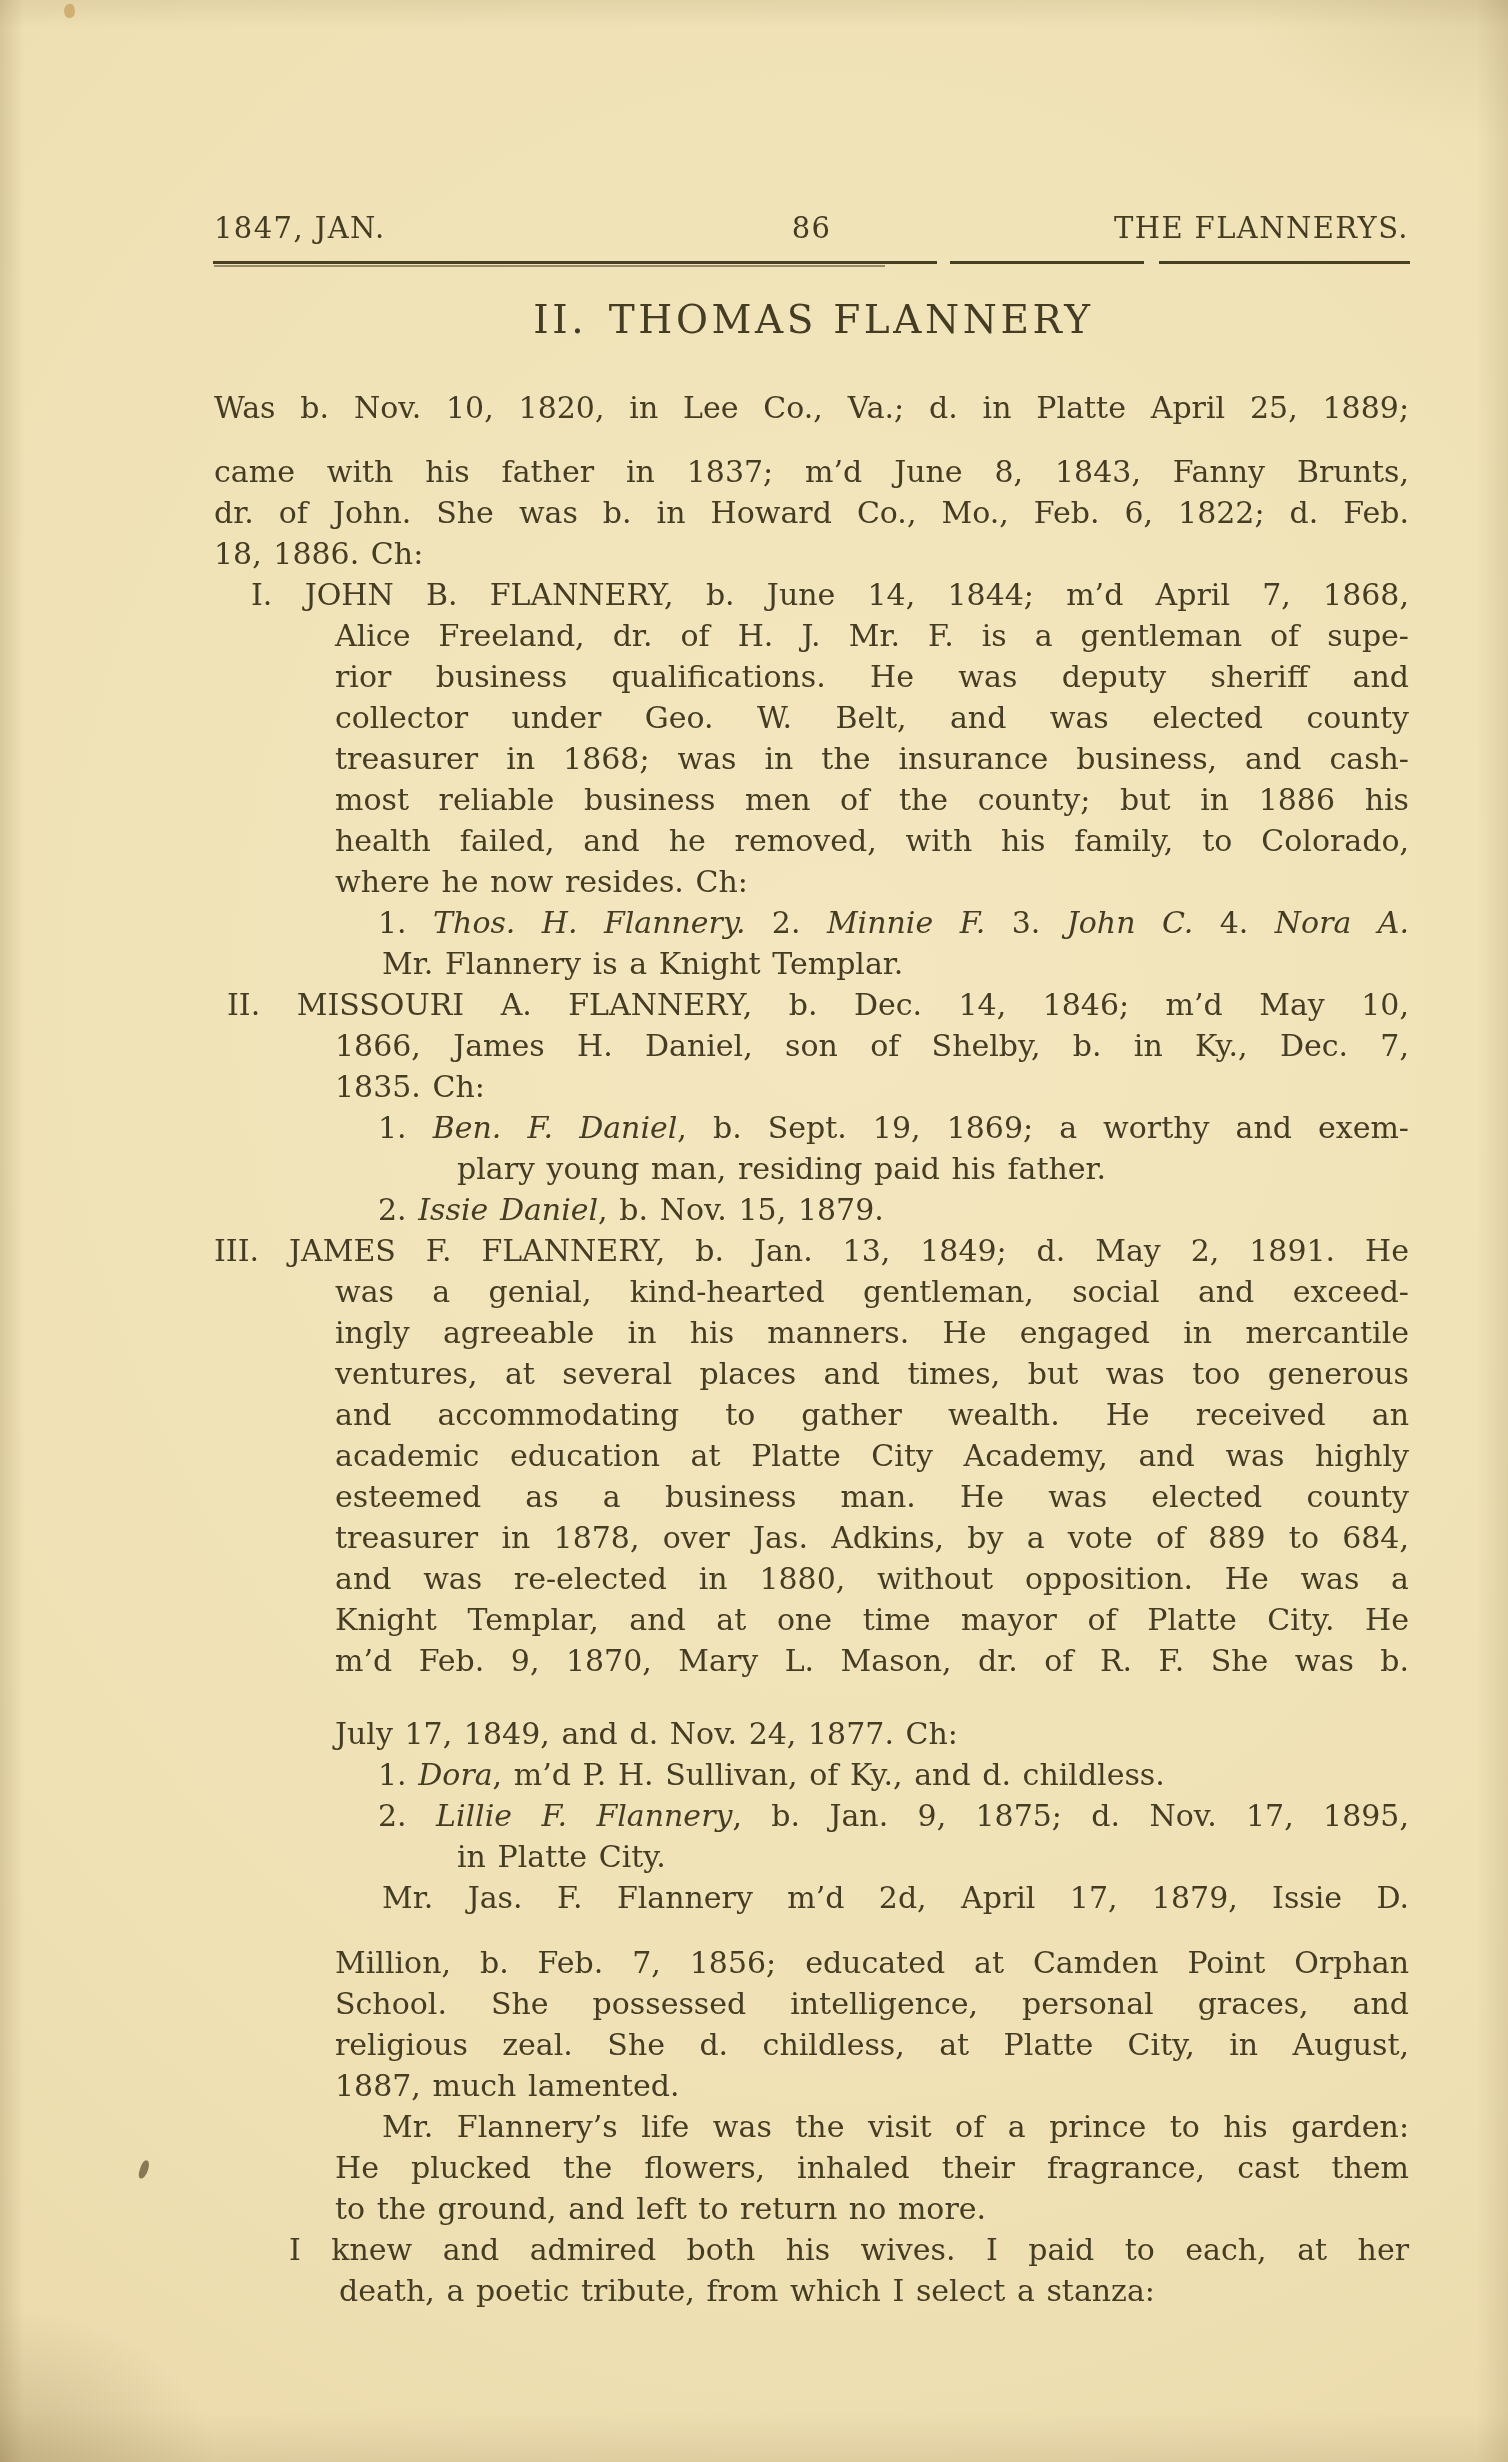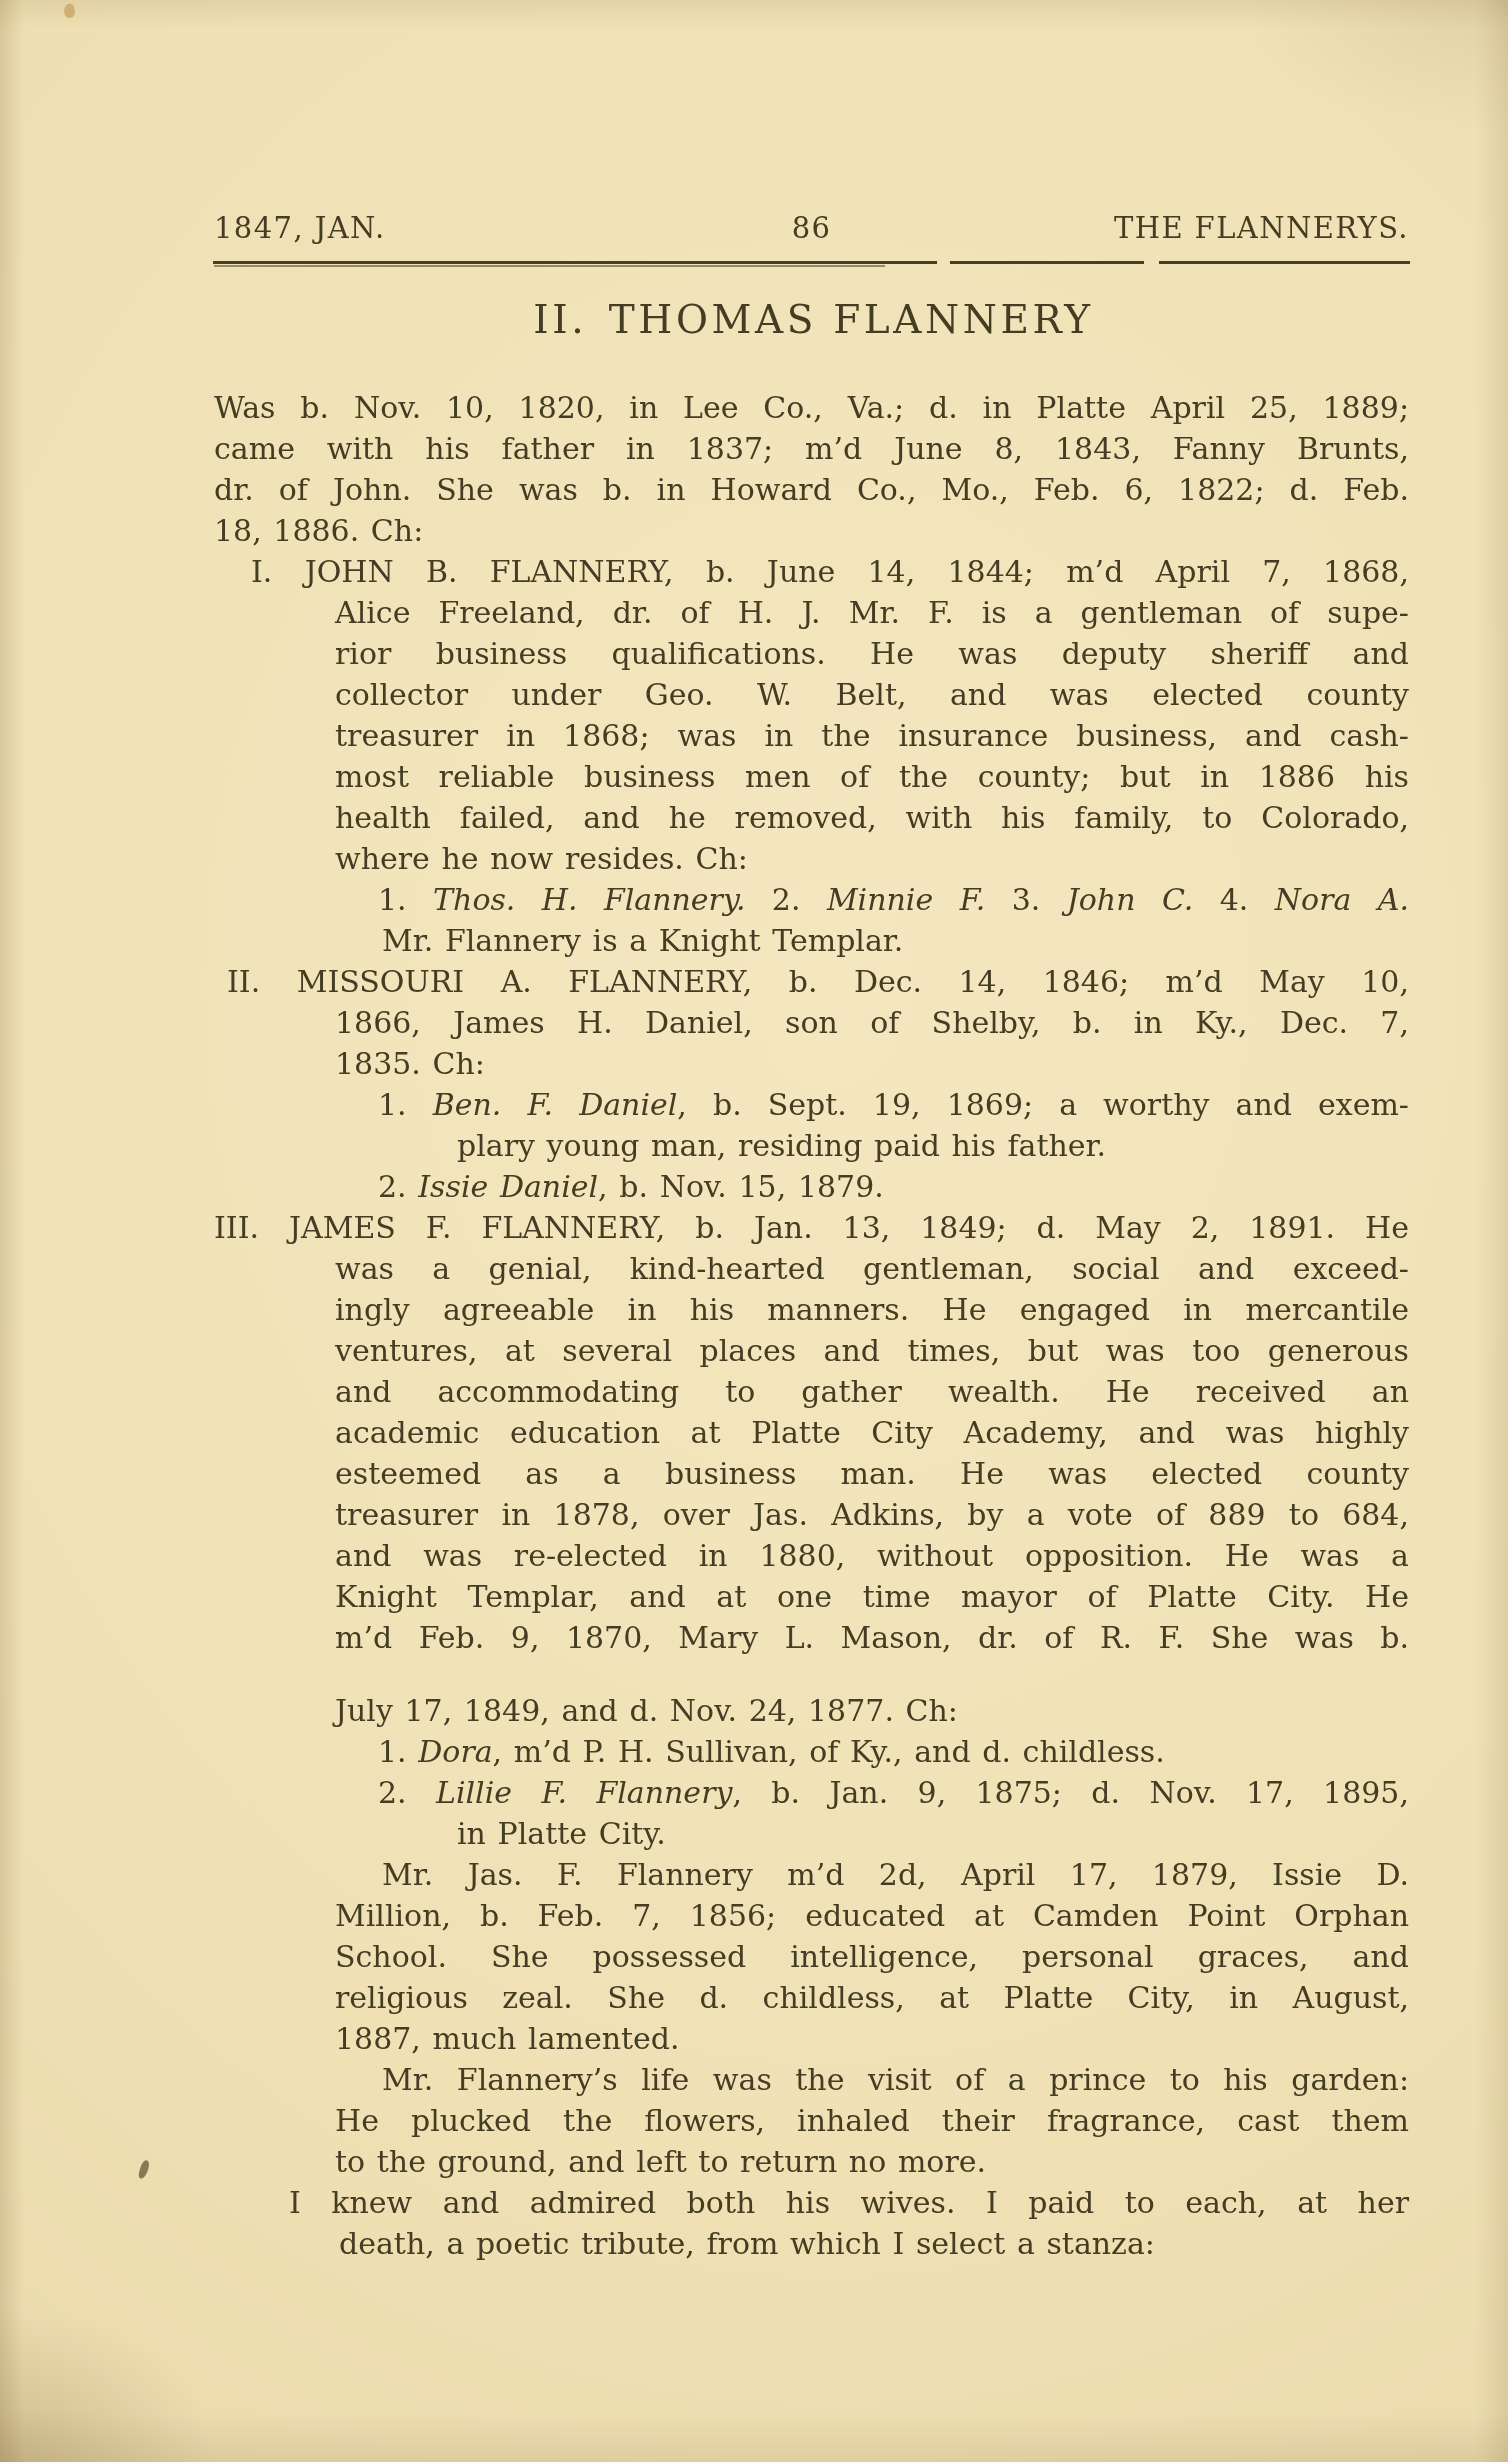--- a/index.html
+++ b/index.html
@@ -86,21 +86,21 @@
   </div>
 
   <div class="rule"></div>
 
   <h1 class="heading">
     <span class="hnum">II.</span><span class="htitle">THOMAS FLANNERY</span>
   </h1>
 
   <main class="bodytext" id="bodytext">
       <div class="line jst" style="padding-left: 0px;"><span>Was b. Nov. 10, 1820, in Lee Co., Va.; d. in Platte April 25, 1889;</span></div>
-      <div class="line jst" style="padding-left: 0px;"><span>came with his father in 1837; m’d June 8, 1843, Fanny Brunts,</span></div>
+      <div class="line jst" style="padding-left: 0px; margin-top: 23px;"><span>came with his father in 1837; m’d June 8, 1843, Fanny Brunts,</span></div>
       <div class="line jst" style="padding-left: 0px;"><span>dr. of John. She was b. in Howard Co., Mo., Feb. 6, 1822; d. Feb.</span></div>
       <div class="line" style="padding-left: 0px;"><span>18, 1886. Ch:</span></div>
       <div class="line jst" style="padding-left: 37px;"><span>I. JOHN B. FLANNERY, b. June 14, 1844; m’d April 7, 1868,</span></div>
       <div class="line jst" style="padding-left: 121px;"><span>Alice Freeland, dr. of H. J. Mr. F. is a gentleman of supe-</span></div>
       <div class="line jst" style="padding-left: 121px;"><span>rior business qualifications. He was deputy sheriff and</span></div>
       <div class="line jst" style="padding-left: 121px;"><span>collector under Geo. W. Belt, and was elected county</span></div>
       <div class="line jst" style="padding-left: 121px;"><span>treasurer in 1868; was in the insurance business, and cash-</span></div>
       <div class="line jst" style="padding-left: 121px;"><span>most reliable business men of the county; but in 1886 his</span></div>
       <div class="line jst" style="padding-left: 121px;"><span>health failed, and he removed, with his family, to Colorado,</span></div>
       <div class="line" style="padding-left: 121px;"><span>where he now resides. Ch:</span></div>
@@ -121,21 +121,21 @@
       <div class="line jst" style="padding-left: 121px;"><span>esteemed as a business man. He was elected county</span></div>
       <div class="line jst" style="padding-left: 121px;"><span>treasurer in 1878, over Jas. Adkins, by a vote of 889 to 684,</span></div>
       <div class="line jst" style="padding-left: 121px;"><span>and was re-elected in 1880, without opposition. He was a</span></div>
       <div class="line jst" style="padding-left: 121px;"><span>Knight Templar, and at one time mayor of Platte City. He</span></div>
       <div class="line jst" style="padding-left: 121px;"><span>m’d Feb. 9, 1870, Mary L. Mason, dr. of R. F. She was b.</span></div>
       <div class="line" style="padding-left: 121px; margin-top: 32px;"><span>July 17, 1849, and d. Nov. 24, 1877. Ch:</span></div>
       <div class="line" style="padding-left: 164px;"><span>1. </span><span class="it">Dora</span><span>, m’d P. H. Sullivan, of Ky., and d. childless.</span></div>
       <div class="line jst" style="padding-left: 164px;"><span>2. </span><span class="it">Lillie F. Flannery</span><span>, b. Jan. 9, 1875; d. Nov. 17, 1895,</span></div>
       <div class="line" style="padding-left: 243px;"><span>in Platte City.</span></div>
       <div class="line jst" style="padding-left: 168px;"><span>Mr. Jas. F. Flannery m’d 2d, April 17, 1879, Issie D.</span></div>
-      <div class="line jst" style="padding-left: 121px;"><span>Million, b. Feb. 7, 1856; educated at Camden Point Orphan</span></div>
+      <div class="line jst" style="padding-left: 121px; margin-top: 24px;"><span>Million, b. Feb. 7, 1856; educated at Camden Point Orphan</span></div>
       <div class="line jst" style="padding-left: 121px;"><span>School. She possessed intelligence, personal graces, and</span></div>
       <div class="line jst" style="padding-left: 121px;"><span>religious zeal. She d. childless, at Platte City, in August,</span></div>
       <div class="line" style="padding-left: 121px;"><span>1887, much lamented.</span></div>
       <div class="line jst" style="padding-left: 168px;"><span>Mr. Flannery’s life was the visit of a prince to his garden:</span></div>
       <div class="line jst" style="padding-left: 121px;"><span>He plucked the flowers, inhaled their fragrance, cast them</span></div>
       <div class="line" style="padding-left: 121px;"><span>to the ground, and left to return no more.</span></div>
       <div class="line jst" style="padding-left: 75px;"><span>I knew and admired both his wives. I paid to each, at her</span></div>
       <div class="line" style="padding-left: 125px;"><span>death, a poetic tribute, from which I select a stanza:</span></div>
     </main>
 

